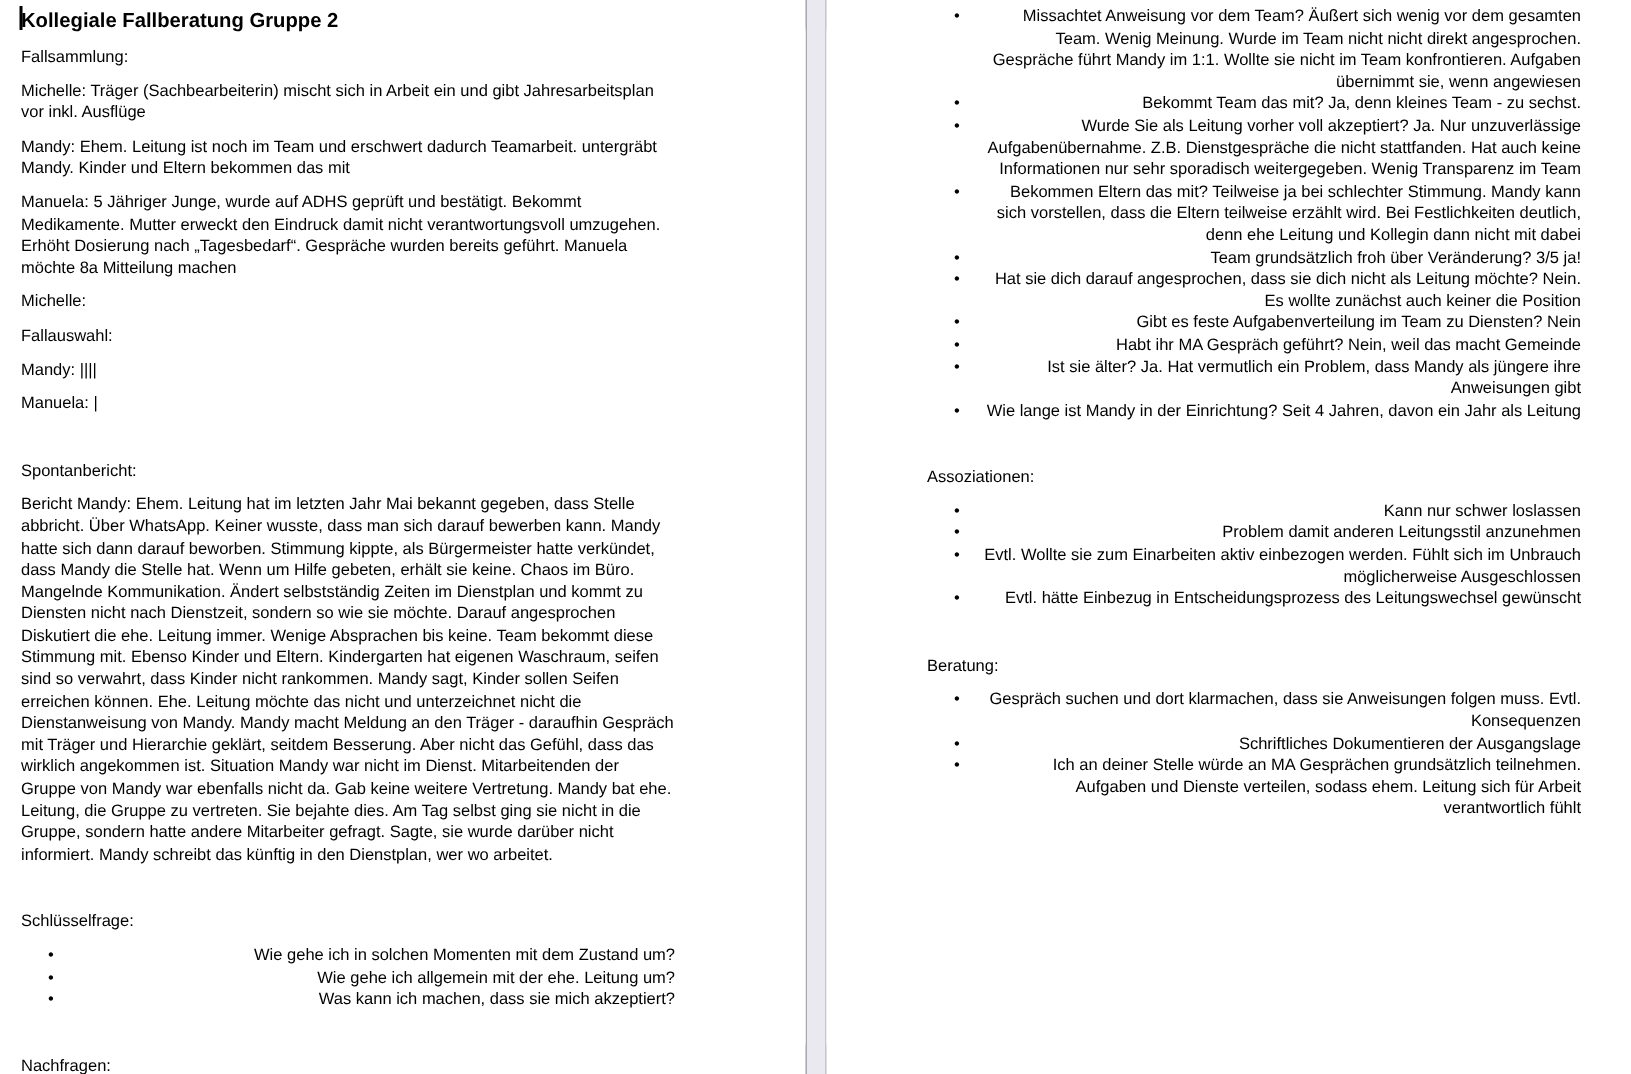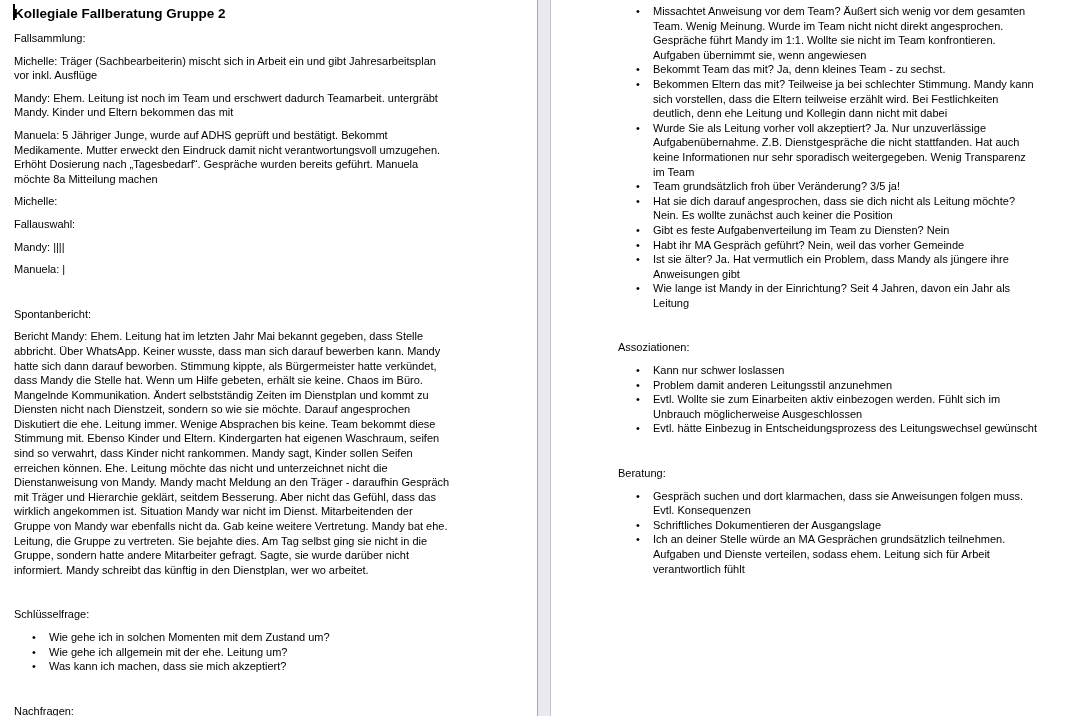--- a/index.html
+++ b/index.html
@@ -24,21 +24,21 @@
     border-right: 1px solid #c7c6cc;
   }
 
   .doc-title {
     font-size: 13.5px; font-weight: bold; line-height: 17px;
     margin: 0 0 9px 0;
   }
   p { margin: 0 0 8px 0; }
   .blank-line { height: 14px; margin-bottom: 8px; }
 
-  ul.bullets { list-style: none; margin: 0 16px 8px 0; padding: 0 0 0 35px; }
+  ul.bullets { list-style: none; margin: 0 0 8px 0; padding: 0 0 0 35px; text-align: right; }
   ul.bullets li { position: relative; }
   ul.bullets li::before {
     content: "\2022";
     position: absolute; left: -17px; top: 0;
   }
 
   .caret {
     position: absolute; left: 13px; top: 4px;
     width: 1.5px; height: 16px; background: #000;
   }
@@ -86,26 +86,26 @@
   </div>
 
   <div class="gutter"></div>
 
   <div class="page page-right">
     <div class="content">
 
       <ul class="bullets">
         <li>Missachtet Anweisung vor dem Team? Äußert sich wenig vor dem gesamten Team. Wenig Meinung. Wurde im Team nicht nicht direkt angesprochen. Gespräche führt Mandy im 1:1. Wollte sie nicht im Team konfrontieren. Aufgaben übernimmt sie, wenn angewiesen</li>
         <li>Bekommt Team das mit? Ja, denn kleines Team - zu sechst.</li>
+        <li>Wurde Sie als Leitung vorher voll akzeptiert? Ja. Nur unzuverlässige Aufgabenübernahme. Z.B. Dienstgespräche die nicht stattfanden. Hat auch keine Informationen nur sehr sporadisch weitergegeben. Wenig Transparenz im Team</li>
         <li>Bekommen Eltern das mit? Teilweise ja bei schlechter Stimmung. Mandy kann sich vorstellen, dass die Eltern teilweise erzählt wird. Bei Festlichkeiten deutlich, denn ehe Leitung und Kollegin dann nicht mit dabei</li>
-        <li>Wurde Sie als Leitung vorher voll akzeptiert? Ja. Nur unzuverlässige Aufgabenübernahme. Z.B. Dienstgespräche die nicht stattfanden. Hat auch keine Informationen nur sehr sporadisch weitergegeben. Wenig Transparenz im Team</li>
         <li>Team grundsätzlich froh über Veränderung? 3/5 ja!</li>
         <li>Hat sie dich darauf angesprochen, dass sie dich nicht als Leitung möchte? Nein. Es wollte zunächst auch keiner die Position</li>
         <li>Gibt es feste Aufgabenverteilung im Team zu Diensten? Nein</li>
-        <li>Habt ihr MA Gespräch geführt? Nein, weil das vorher Gemeinde</li>
+        <li>Habt ihr MA Gespräch geführt? Nein, weil das macht Gemeinde</li>
         <li>Ist sie älter? Ja. Hat vermutlich ein Problem, dass Mandy als jüngere ihre Anweisungen gibt</li>
         <li>Wie lange ist Mandy in der Einrichtung? Seit 4 Jahren, davon ein Jahr als Leitung</li>
       </ul>
 
       <div class="blank-line"></div>
 
       <p>Assoziationen:</p>
       <ul class="bullets">
         <li>Kann nur schwer loslassen</li>
         <li>Problem damit anderen Leitungsstil anzunehmen</li>

